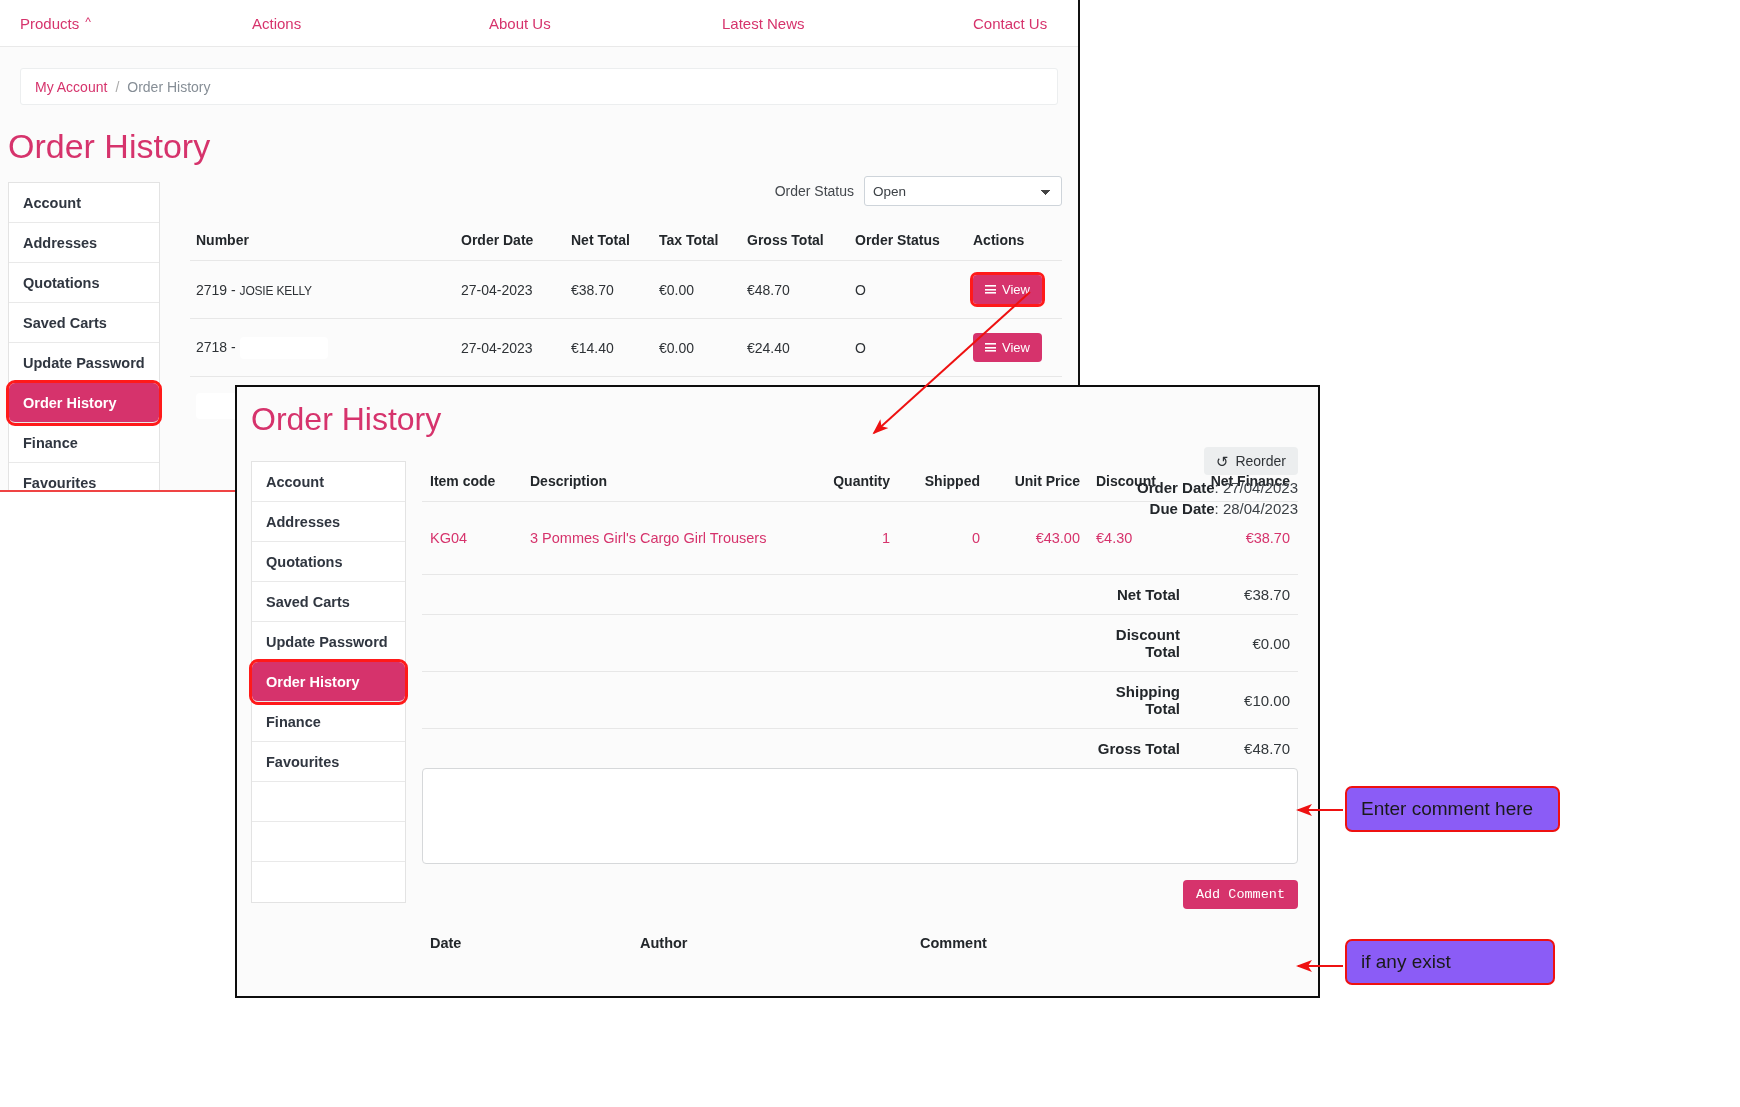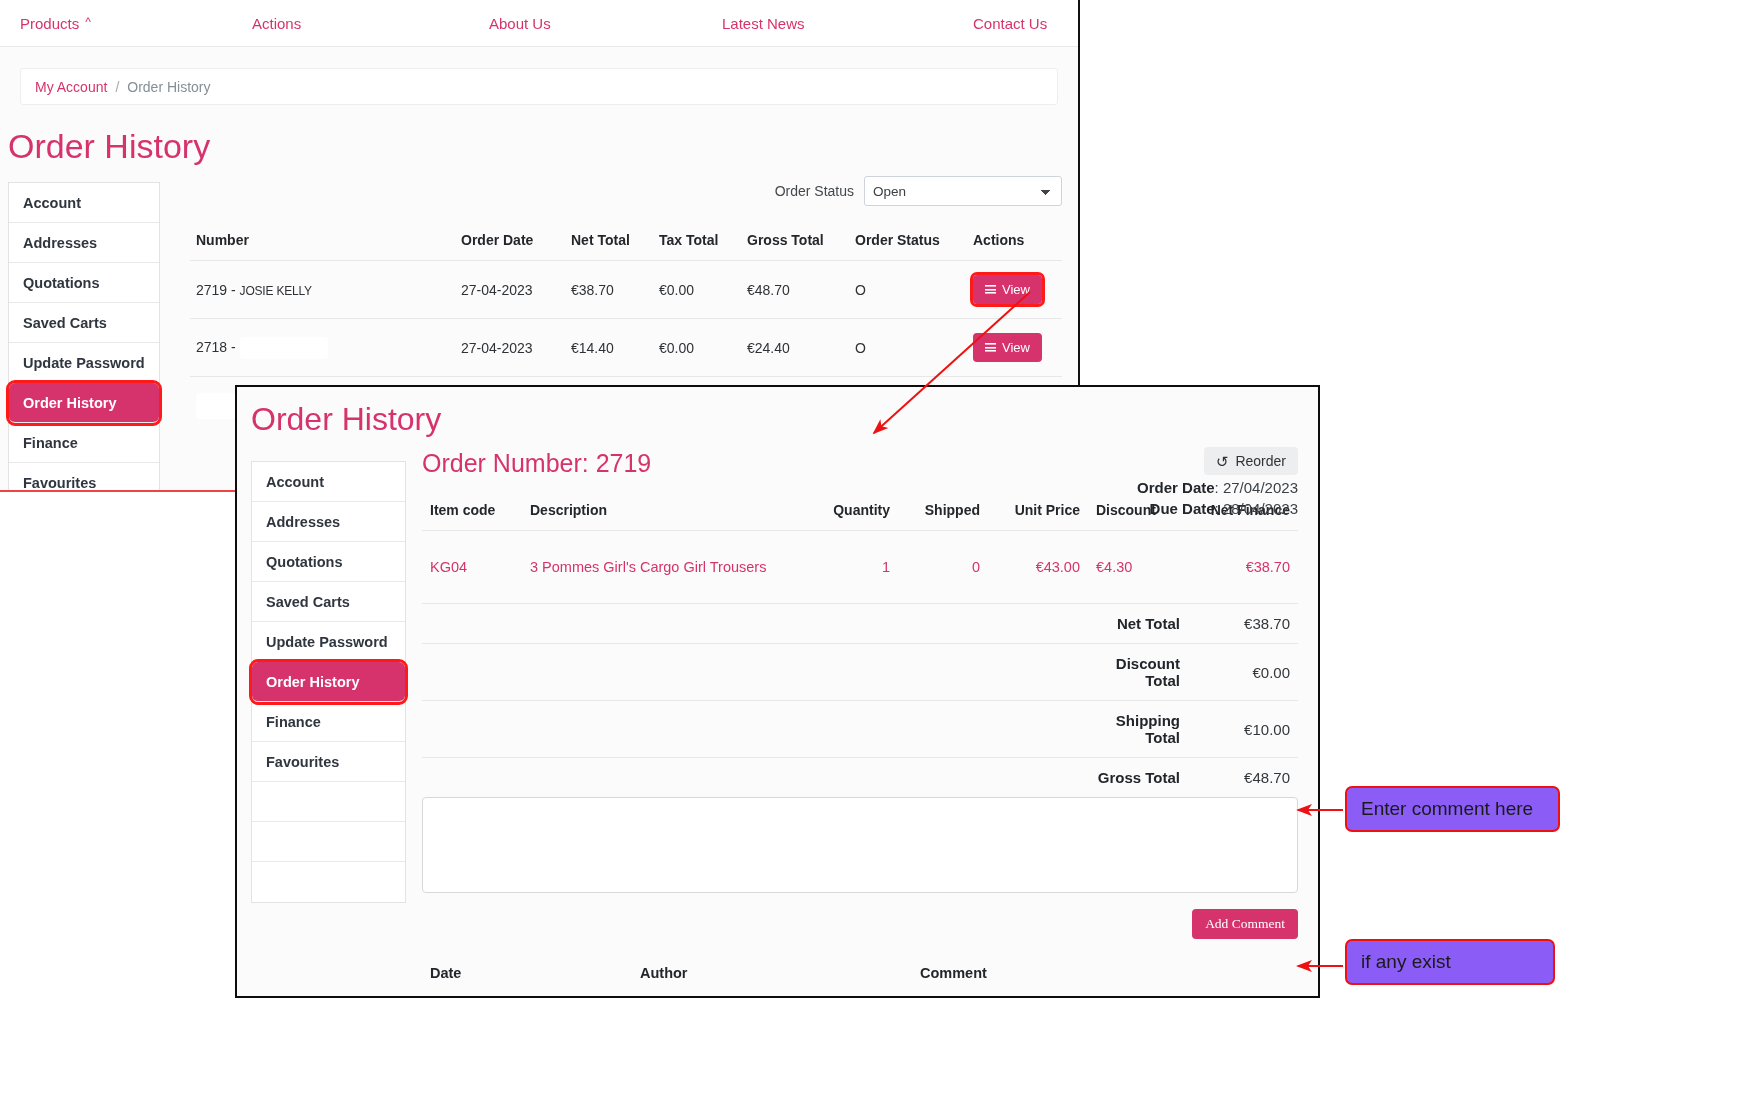--- a/index.html
+++ b/index.html
@@ -201,21 +201,21 @@
     width:100%; height:96px;
     border:1px solid #d6d8da; border-radius:4px;
     background:#fff; resize:none;
     font-family:"Liberation Sans", sans-serif; font-size:14px;
     padding:8px;
   }
   #add-comment-row { display:flex; justify-content:flex-end; margin-top:12px; }
   #btn-add-comment {
     background:#d6336c; color:#fff; border:none; border-radius:4px;
     font-size:13.5px; padding:7px 13px;
-    font-family:Liberation Serif, serif; cursor:pointer;
+    font-family:Liberation Mono, monospace; cursor:pointer;
   }
   table.ctable { width:100%; border-collapse:collapse; margin-top:22px; }
   table.ctable th {
     text-align:left; font-size:14.5px; font-weight:bold; color:#23272b;
     padding:4px 8px 12px 8px;
   }
 
   
   .callout {
     position:absolute; z-index:9;
@@ -373,21 +373,20 @@
         <span>Reorder</span>
       </button>
       <div class="meta-line">
         <b>Order Date</b><span>: 27/04/2023</span>
       </div>
       <div class="meta-line">
         <b>Due Date</b><span>: 28/04/2023</span>
       </div>
     </div>
 
-    <h2 id="order-number">Order Number: 2719</h2>
 
     <table class="ditems">
       <thead>
         <tr>
           <th class="ta-l" style="width:100px;">Item code</th>
           <th class="ta-l">Description</th>
           <th class="ta-r" style="width:90px;">Quantity</th>
           <th class="ta-r" style="width:90px;">Shipped</th>
           <th class="ta-r" style="width:100px;">Unit Price</th>
           <th class="ta-l" style="width:100px;">Discount</th>

